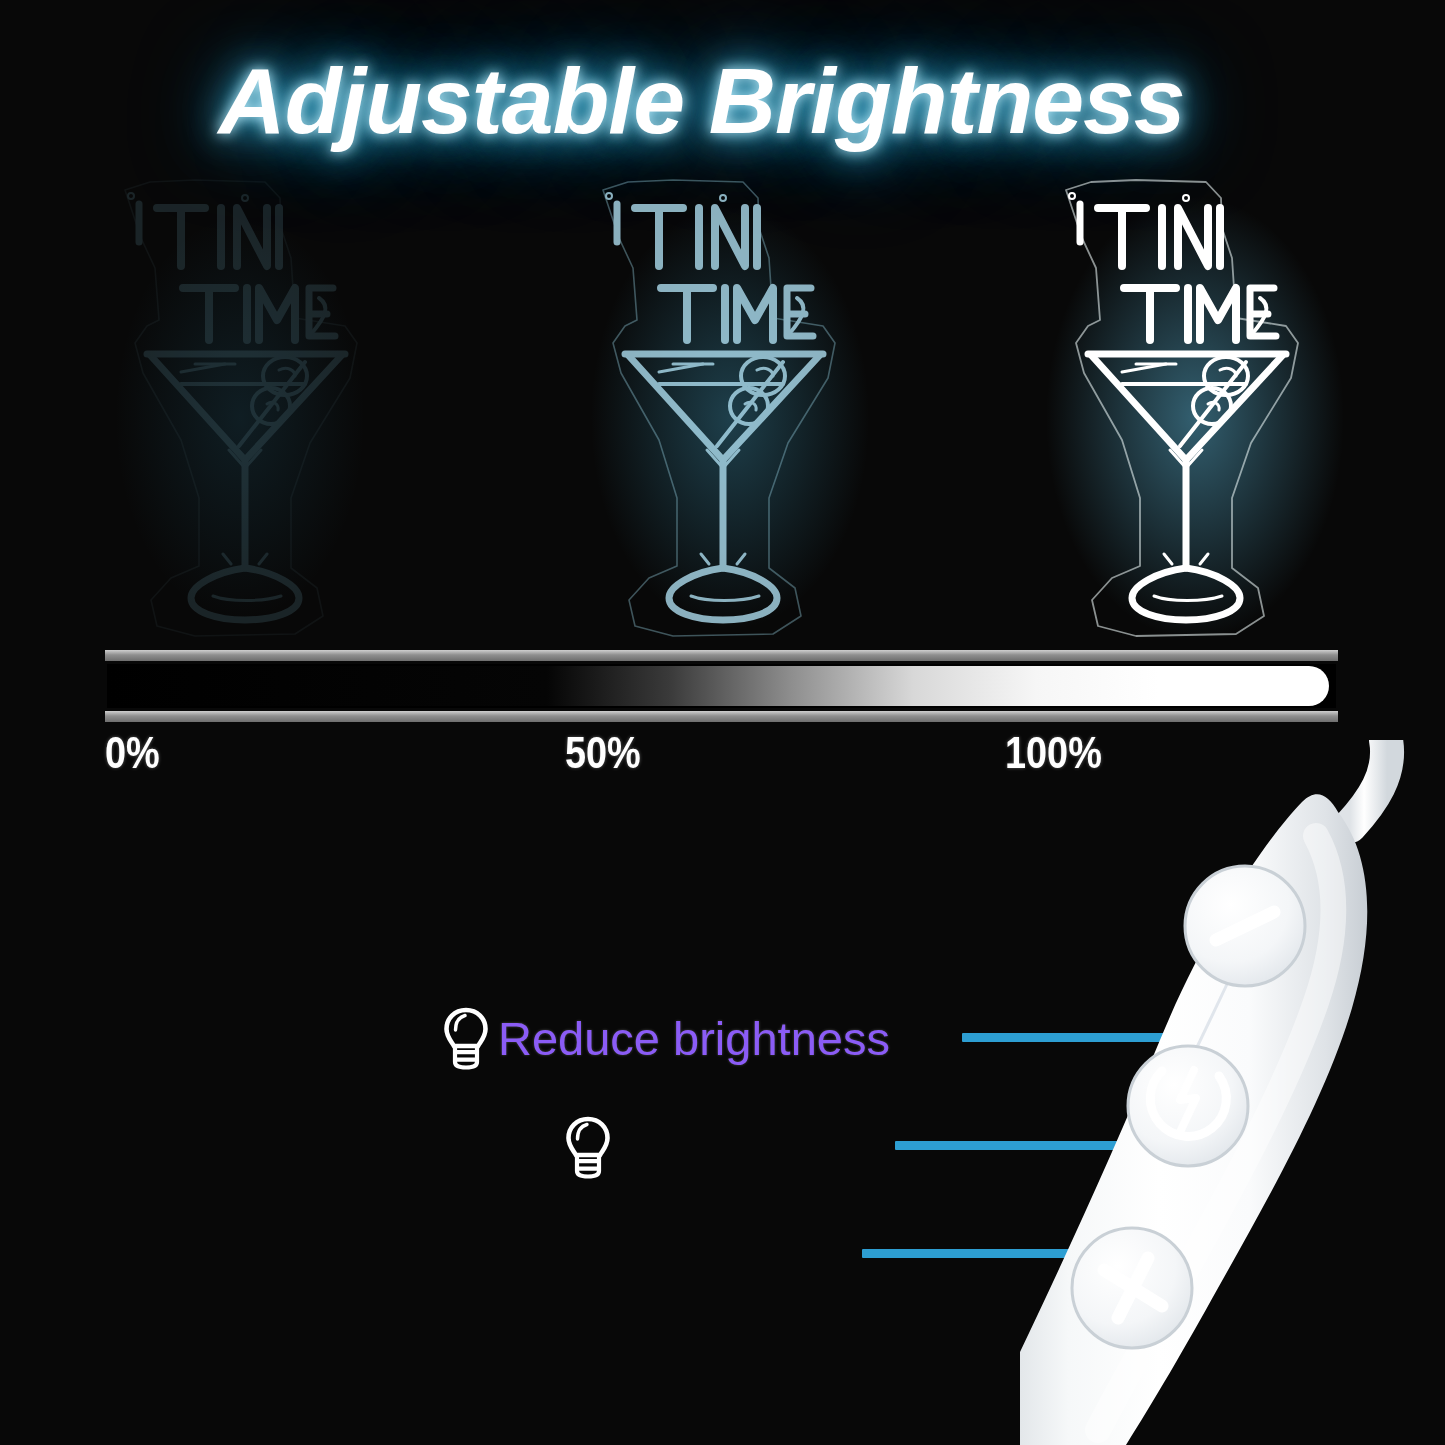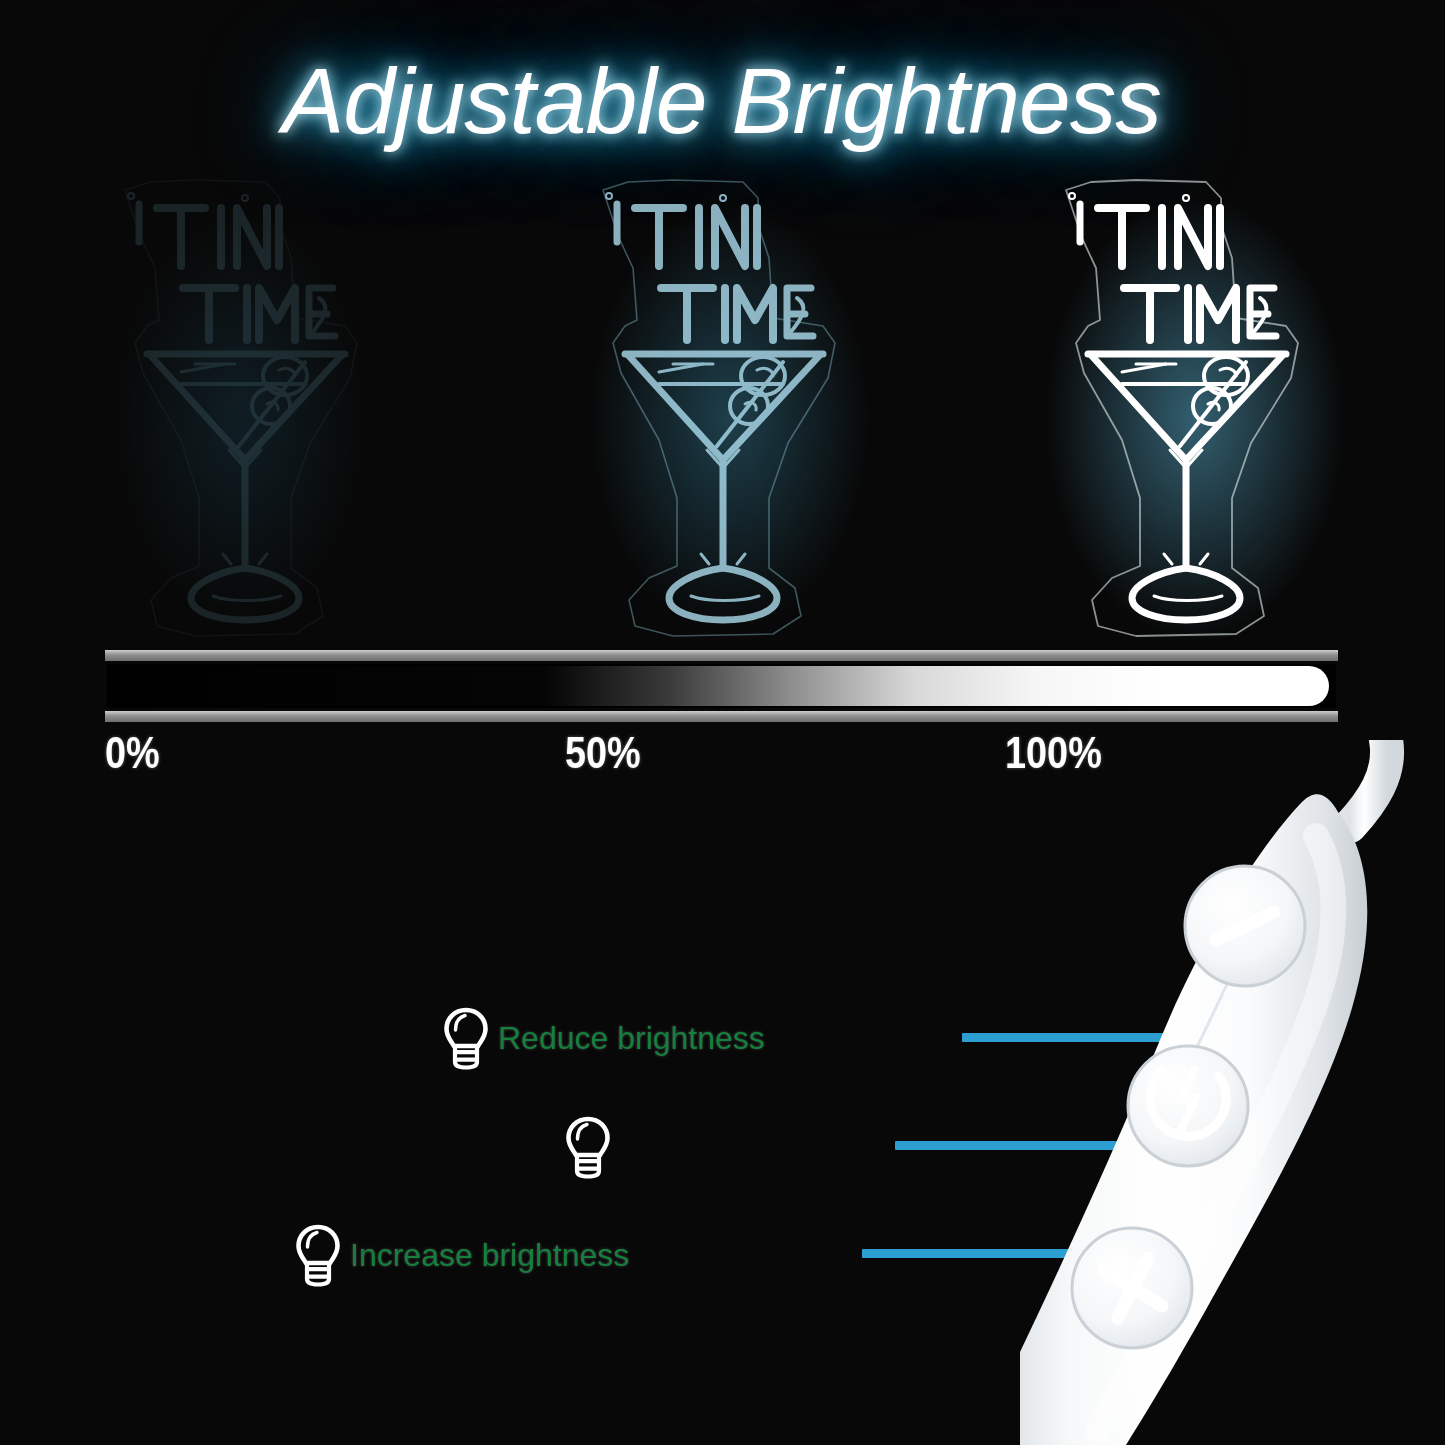--- a/index.html
+++ b/index.html
@@ -4,24 +4,23 @@
 <style>
   html,body{margin:0;padding:0;background:#000;}
   body{width:1445px;height:1445px;overflow:hidden;
        font-family:"Liberation Sans","DejaVu Sans",sans-serif;}
 
   #stage{position:relative;width:1445px;height:1445px;background:#080808;overflow:hidden;}
 
   
   #title{
     position:absolute;left:0;top:48px;width:1403px;text-align:center;
-    font-size:93px;font-weight:normal;font-style:italic;color:#ffffff;
+    font-size:93px;font-weight:bold;font-style:italic;color:#ffffff;
     letter-spacing:-1px;white-space:nowrap;
     text-shadow:0 0 14px #bdf0ff,0 0 34px #39b8e0,0 0 62px #1d89b5,0 0 92px #0d5d80;
-    padding-left:20px;
   }
 
   
   #signs{position:absolute;left:0;top:168px;width:1445px;height:480px;}
   .sign{position:absolute;top:0;width:300px;height:480px;}
   .sign.s0{left:95px;}
   .sign.s1{left:573px;}
   .sign.s2{left:1036px;}
   .sign svg{width:100%;height:100%;display:block;}
   
@@ -51,21 +50,21 @@
   .tick{position:absolute;top:0;font-size:44px;font-weight:bold;color:#ffffff;
         transform:scaleX(.86);transform-origin:left center;white-space:nowrap;
         text-shadow:0 0 4px rgba(255,255,255,.35);}
   .tick.t0{left:105px;}
   .tick.t1{left:565px;}
   .tick.t2{left:1005px;}
 
   
   .callout{position:absolute;display:flex;align-items:center;height:70px;}
   .callout .bulb{width:52px;height:64px;flex:0 0 auto;}
-  .callout .clabel{font-size:32px;color:#15803d;white-space:nowrap;margin-left:6px;
+  .callout .clabel{font-size:47px;color:#8b5cf6;white-space:nowrap;margin-left:6px;
                    text-shadow:0 0 3px rgba(255,255,255,.25);}
   .c0{left:440px;top:1003px;}
   .c1{left:562px;top:1112px;}
   .c2{left:292px;top:1220px;}
 
   .conn{position:absolute;height:9px;background:#2d9ed2;border-radius:1px;}
   .dot{position:absolute;width:34px;height:34px;border-radius:50%;background:#2d9ed2;}
   .n0{left:962px;top:1033px;width:262px;}
   .d0{left:1196px;top:1021px;}
   .n1{left:895px;top:1141px;width:260px;}
@@ -278,31 +277,20 @@
     <svg class="bulb" viewBox="0 0 52 64">
       <path d="M26 4 C14.5 4 6.5 12.5 6.5 23 C6.5 30.5 11 35 14 40 L38 40
                C41 35 45.5 30.5 45.5 23 C45.5 12.5 37.5 4 26 4 Z" fill="none" stroke="#fff" stroke-width="4.6"></path>
       <path d="M15.5 24 C15.5 16 19.5 11 25 9.5" fill="none" stroke="#fff" stroke-width="3.4" stroke-linecap="round"></path>
       <rect x="15" y="44" width="22" height="4.2" rx="1.6" fill="#fff"></rect>
       <rect x="15" y="51.5" width="22" height="4.2" rx="1.6" fill="#fff"></rect>
       <path d="M15 40 L15 56 C15 59.5 18 61.5 26 61.5 C34 61.5 37 59.5 37 56 L37 40" fill="none" stroke="#fff" stroke-width="4.2"></path>
     </svg>
   </div>
 
-  <div class="callout c2">
-    <svg class="bulb" viewBox="0 0 52 64">
-      <path d="M26 4 C14.5 4 6.5 12.5 6.5 23 C6.5 30.5 11 35 14 40 L38 40
-               C41 35 45.5 30.5 45.5 23 C45.5 12.5 37.5 4 26 4 Z" fill="none" stroke="#fff" stroke-width="4.6"></path>
-      <path d="M15.5 24 C15.5 16 19.5 11 25 9.5" fill="none" stroke="#fff" stroke-width="3.4" stroke-linecap="round"></path>
-      <rect x="15" y="44" width="22" height="4.2" rx="1.6" fill="#fff"></rect>
-      <rect x="15" y="51.5" width="22" height="4.2" rx="1.6" fill="#fff"></rect>
-      <path d="M15 40 L15 56 C15 59.5 18 61.5 26 61.5 C34 61.5 37 59.5 37 56 L37 40" fill="none" stroke="#fff" stroke-width="4.2"></path>
-    </svg>
-    <span class="clabel">Increase brightness</span>
-  </div>
 
   <div class="conn n0" style="background: rgb(45, 158, 210);"></div>
   <div class="dot  d0" style="background: rgb(45, 158, 210);"></div>
   <div class="conn n1" style="background: rgb(45, 158, 210);"></div>
   <div class="dot  d1" style="background: rgb(45, 158, 210);"></div>
   <div class="conn n2" style="background: rgb(45, 158, 210);"></div>
   <div class="dot  d2" style="background: rgb(45, 158, 210);"></div>
 
   <div id="remote">
     <svg viewBox="0 0 425 705" xmlns="http://www.w3.org/2000/svg">

